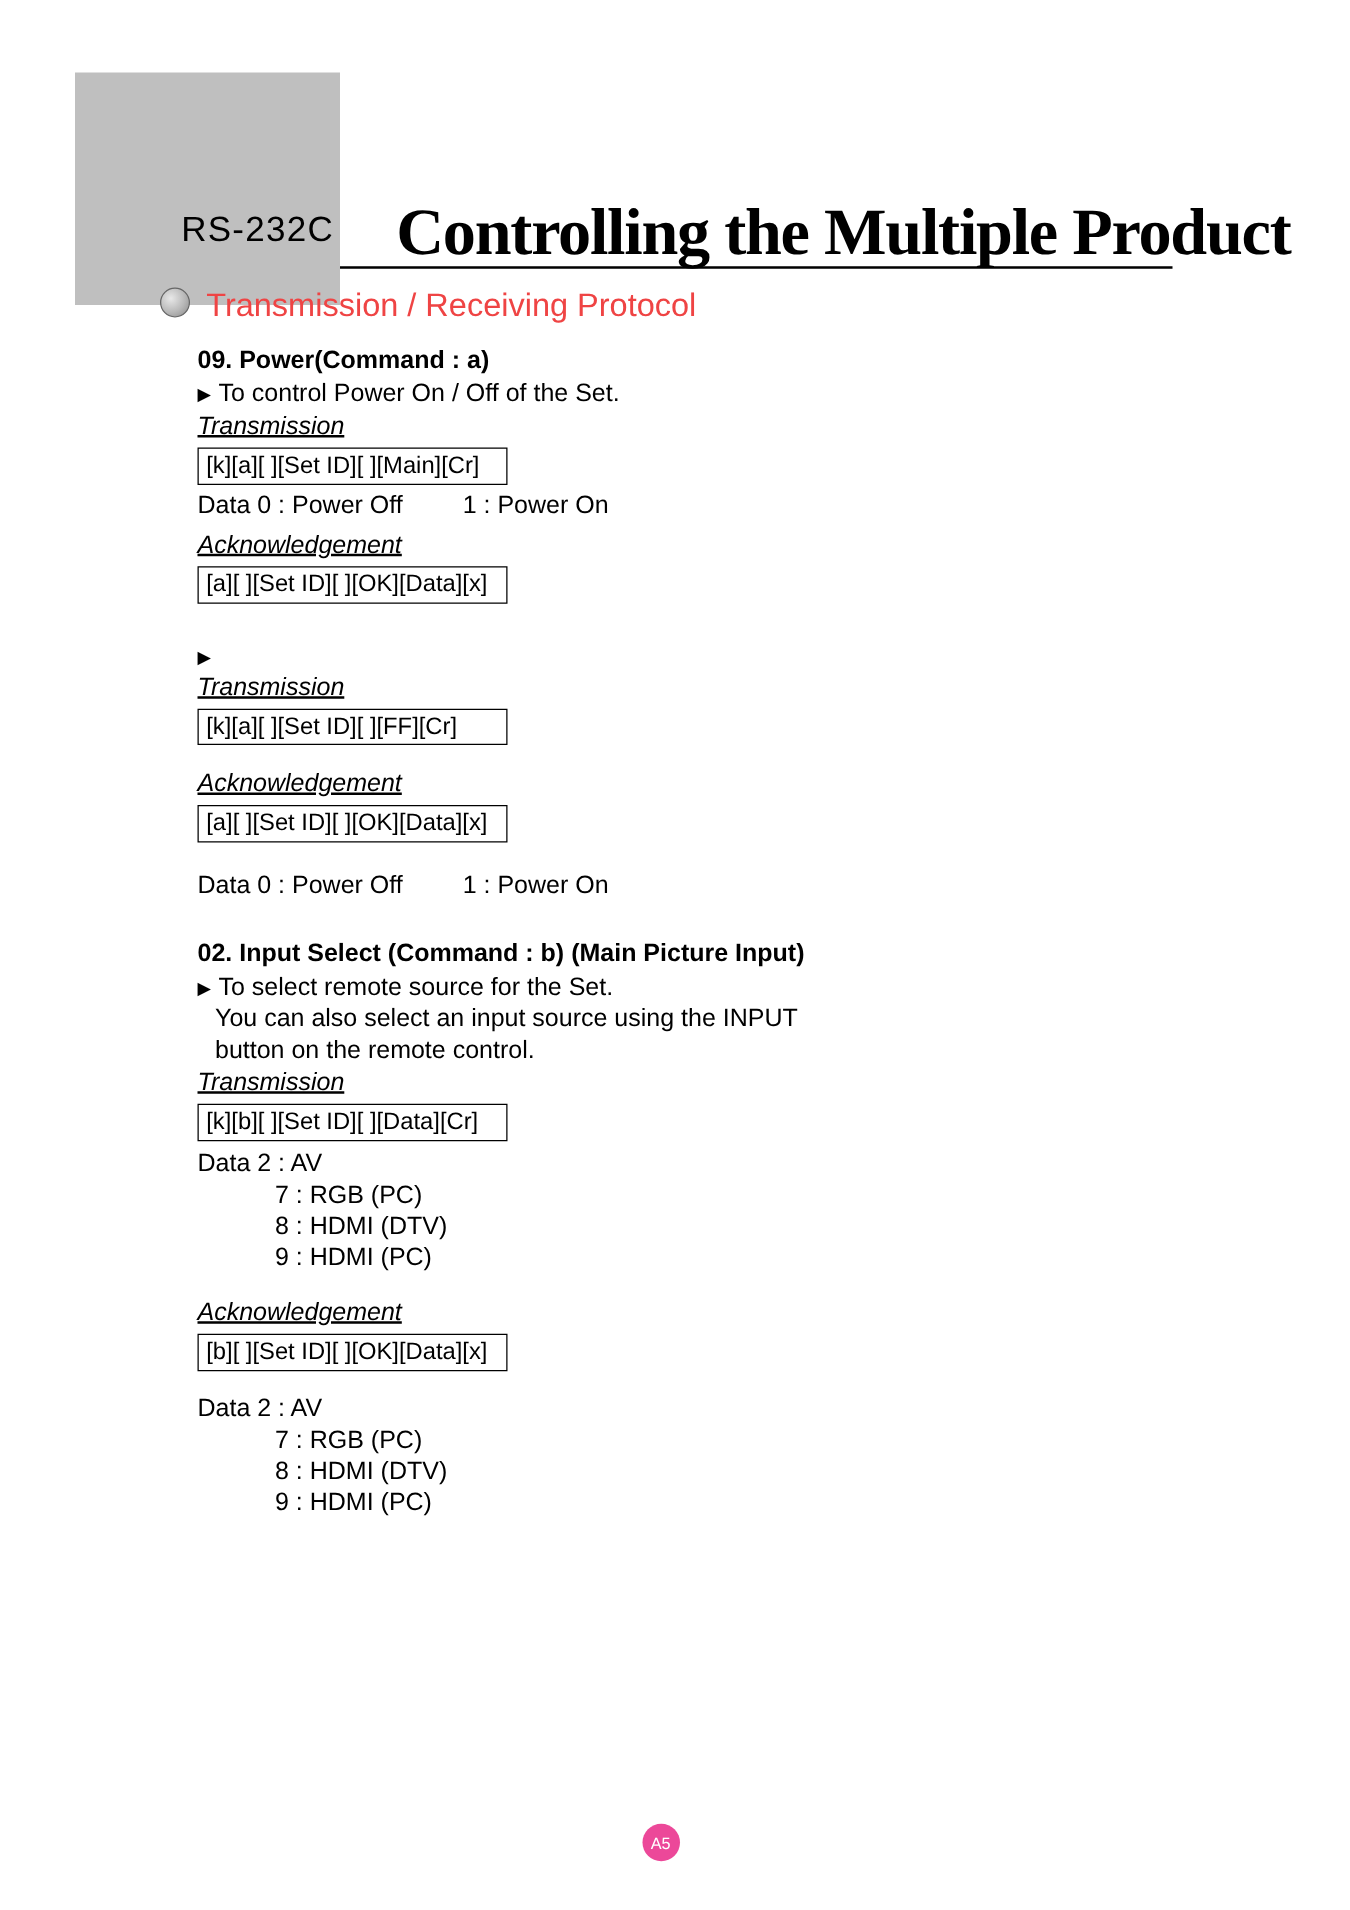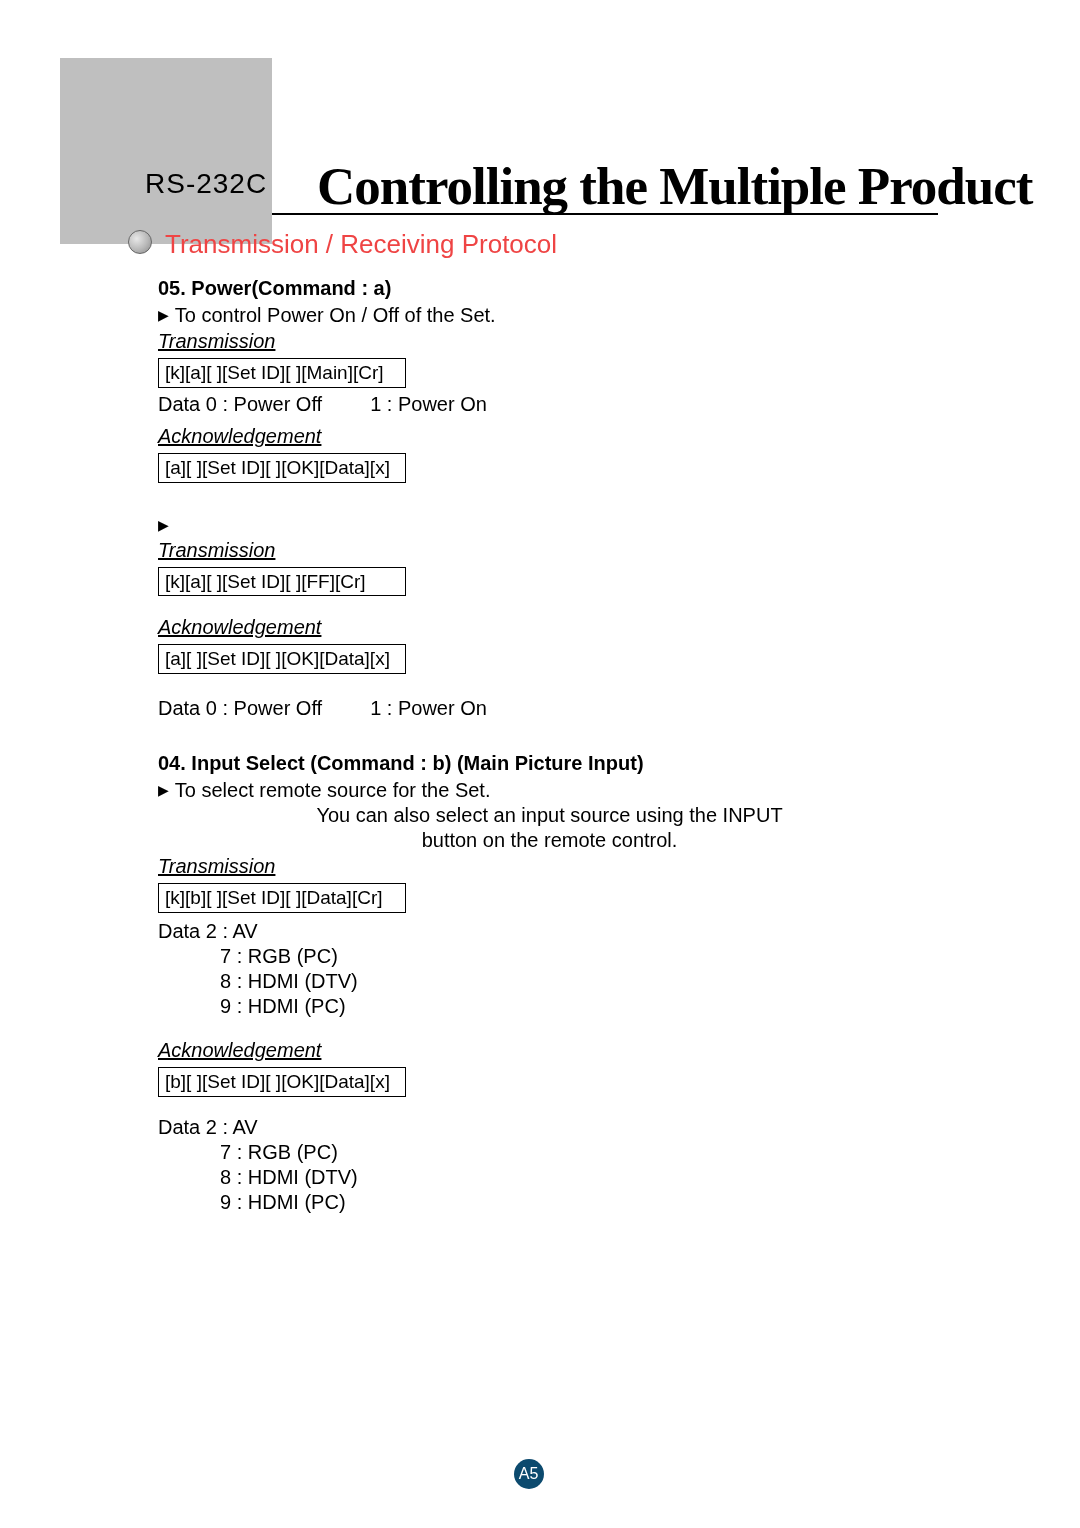--- a/index.html
+++ b/index.html
@@ -117,58 +117,57 @@
       height: 6px;
     }
     .spacer-md {
       height: 18px;
     }
     .spacer-lg {
       height: 30px;
     }
     .indented {
       padding-left: 14px;
-      text-align: center;
     }
     .indented2 {
       padding-left: 62px;
     }
     .page-num-badge {
       position: absolute;
       bottom: 39px;
       left: 50%;
       transform: translateX(-50%);
       width: 30px;
       height: 30px;
-      background: #0c4a6e;
+      background: #ec4899;
       border-radius: 50%;
       display: flex;
       align-items: center;
       justify-content: center;
       color: #fff;
-      font-size: 16px;
+      font-size: 13px;
     }
   </style>
 </head>
 <body>
 
 <div class="page-wrapper">
 
   <div class="gray-block"></div>
   <div class="header-line"></div>
 
   <div class="prefix-label">RS-232C</div>
   <div class="main-title">Controlling the Multiple Product</div>
 
   <div class="bullet-circle"></div>
   <div class="section-title">Transmission / Receiving Protocol</div>
 
   <div class="content">
 
-    <div class="cmd-heading">05. Power(Command : a)</div>
+    <div class="cmd-heading">09. Power(Command : a)</div>
     <div class="arrow-line">
       <span class="arrow-icon">▶</span>
       <span>To control Power On / Off of the Set.</span>
     </div>
     <div class="sub-label">Transmission</div>
     <div class="code-box">[k][a][ ][Set ID][ ][Main][Cr]</div>
     <div class="data-row">
       <span>Data 0 : Power Off</span>
       <span>1 : Power On</span>
     </div>
@@ -191,21 +190,21 @@
 
     <div class="spacer-md"></div>
 
     <div class="data-row">
       <span>Data 0 : Power Off</span>
       <span>1 : Power On</span>
     </div>
 
     <div class="spacer-lg"></div>
 
-    <div class="cmd-heading">04. Input Select (Command : b) (Main Picture Input)</div>
+    <div class="cmd-heading">02. Input Select (Command : b) (Main Picture Input)</div>
     <div class="arrow-line">
       <span class="arrow-icon">▶</span>
       <span>To select remote source for the Set.</span>
     </div>
     <div class="indented">You can also select an input source using the INPUT</div>
     <div class="indented">button on the remote control.</div>
 
     <div class="sub-label">Transmission</div>
     <div class="code-box">[k][b][ ][Set ID][ ][Data][Cr]</div>
 

